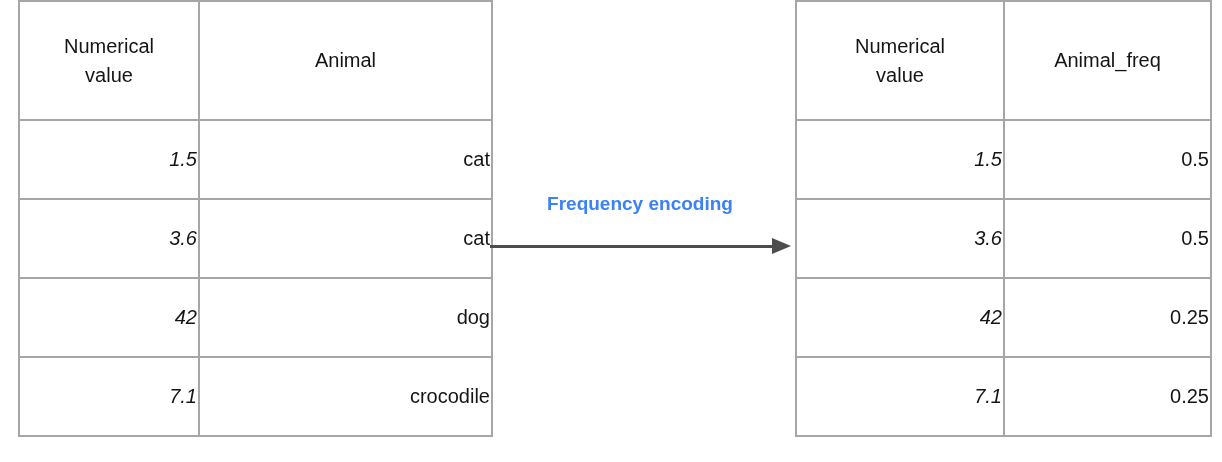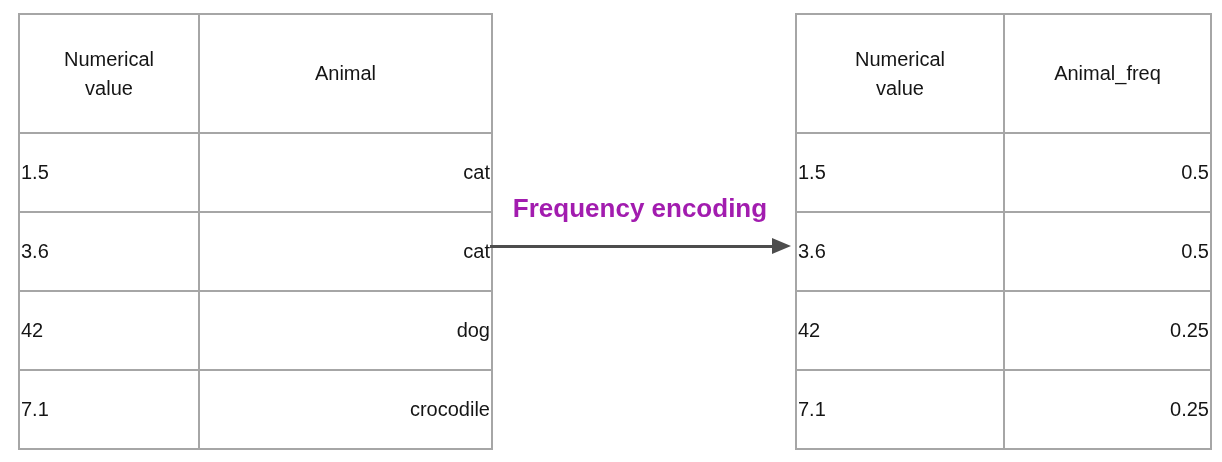--- a/index.html
+++ b/index.html
@@ -12,21 +12,21 @@
     background: #ffffff;
     font-family: "Liberation Sans", sans-serif;
     color: #151515;
     position: relative;
     overflow: hidden;
   }
 
   
   table {
     position: absolute;
-    top: 13px;
+    top: 0;
     border-collapse: collapse;
     table-layout: fixed;
     background: #ffffff;
   }
   #left-table  { left: 18px;  }
   #right-table { left: 795px; }
 
   th, td {
     border: 2px solid #a6a6a6;
     font-size: 20px;
@@ -34,38 +34,38 @@
     vertical-align: middle;
     overflow: hidden;
   }
   th {
     height: 115px;
     text-align: center;
     line-height: 1.45;
   }
   td { height: 75px; }
 
-  td.cell-center { text-align: left; }
+  td.cell-center { text-align: right; font-style: italic; }
   td.cell-left   { text-align: right; padding-left: 17px; }
 
   .hdr-wrap {
     display: inline-block;
     max-width: 120px; 
   }
 
   
   .flow-label {
     position: absolute;
     left: 490px;
     top: 193px;
     width: 300px;
     text-align: center;
-    font-size: 26px;
+    font-size: 19px;
     font-weight: bold;
-    color: #a21caf;
+    color: #3b82f6;
     white-space: nowrap;
   }
   .arrow-line {
     position: absolute;
     left: 490px;
     top: 245px;
     width: 284px;
     height: 3px;
     background: #4d4d4d;
   }

